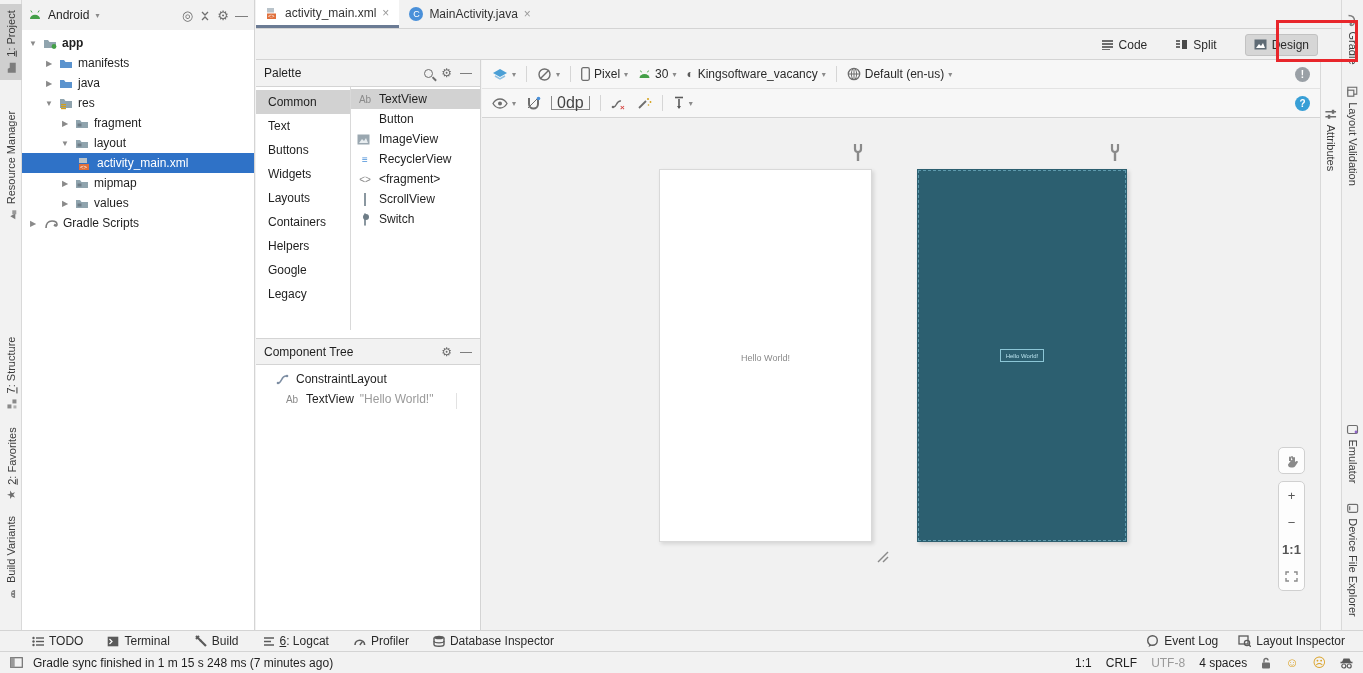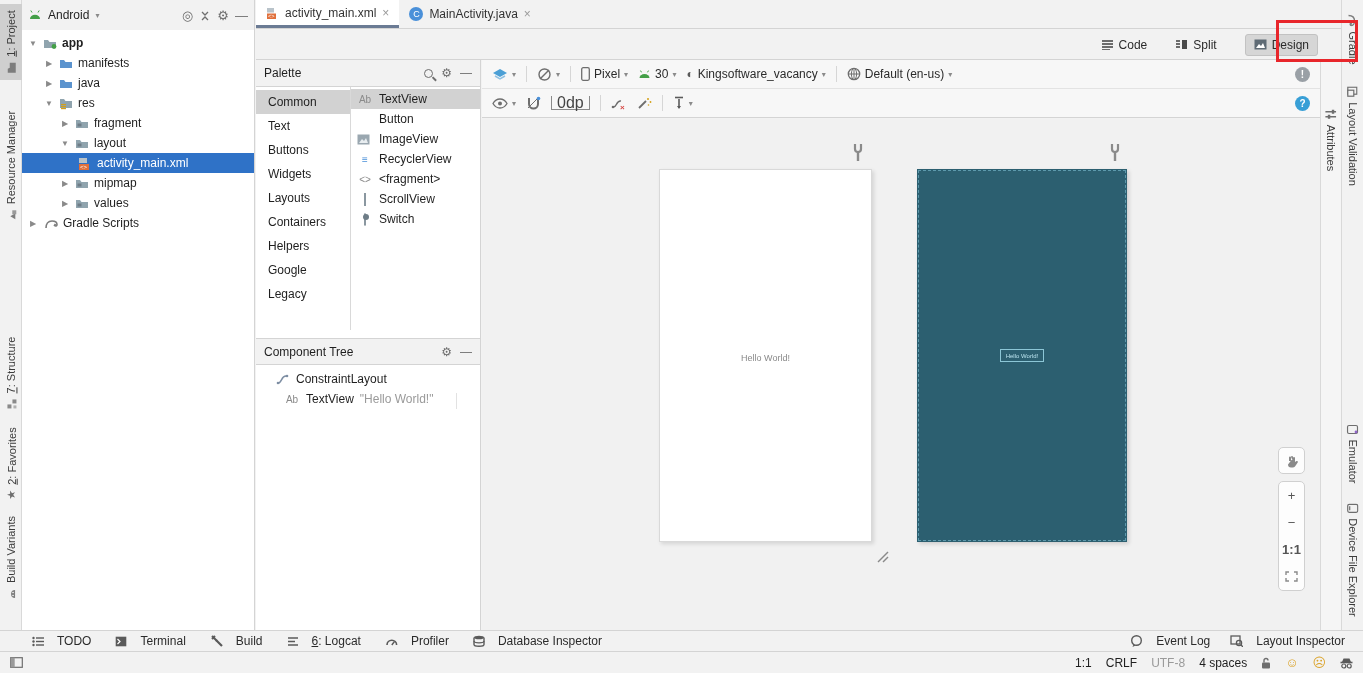--- a/index.html
+++ b/index.html
@@ -89,21 +89,21 @@
   #zoom-group .zcell { width:25px; height:27px; display:flex; align-items:center; justify-content:center; color:#555; cursor:pointer; font-size:13px; }
   #zoom-11 { font-size:10px; font-weight:bold; }
 
   
   #attributes-strip { position:absolute; right:21px; top:60px; bottom:43px; width:22px; background:#f5f5f5; border-left:1px solid #d9d9d9; }
 
   
   #bottom-bar { position:absolute; left:0; right:0; bottom:22px; height:21px; background:#f2f2f2; border-top:1px solid #d4d4d4; display:flex; align-items:center; }
   #bottom-left { display:flex; gap:24px; padding-left:32px; }
   #bottom-right { margin-left:auto; display:flex; gap:20px; padding-right:18px; }
-  .bb-item { display:flex; align-items:center; gap:13px; cursor:pointer; color:#2b2b2b; }
+  .bb-item { display:flex; align-items:center; gap:5px; cursor:pointer; color:#2b2b2b; }
   #status-bar { position:absolute; left:0; right:0; bottom:0; height:22px; background:#f2f2f2; border-top:1px solid #d4d4d4; display:flex; align-items:center; padding:0 10px; gap:10px; }
   #status-right { margin-left:auto; display:flex; align-items:center; gap:14px; }
   .dim { color:#9a9a9a; }
   .face { font-size:13px; color:#dba226; cursor:pointer; }
 
   
   svg { display:block; }
   .search-css { width:9px; height:9px; border:1.5px solid #6e6e6e; border-radius:50%; position:relative; cursor:pointer; }
   .search-css:after { content:""; position:absolute; width:5px; height:1.5px; background:#6e6e6e; transform:rotate(45deg); left:7px; top:8px; }
   #annotation-box { position:absolute; left:1276px; top:20px; width:82px; height:42px; border:3px solid #e8262b; z-index:50; pointer-events:none; }
@@ -673,20 +673,21 @@
         <span>Layout Inspector</span>
       </span>
     </div>
   </div>
 
   <div id="status-bar">
     <svg width="13" height="11">
         <rect x="0.7" y="0.7" width="11.6" height="9.6" fill="none" stroke="#6e6e6e" stroke-width="1.2"></rect>
         <rect x="0.7" y="0.7" width="4" height="9.6" fill="#9a9a9a"></rect>
       </svg>
+    <span>Gradle sync finished in 1 m 15 s 248 ms (7 minutes ago)</span>
     <div id="status-right">
       <span>1:1</span>
       <span>CRLF</span>
       <span class="dim">UTF-8</span>
       <span>4 spaces</span>
       <svg width="10" height="12">
           <rect x="1" y="5.5" width="8" height="6" rx="1" fill="#6e6e6e"></rect>
           <path d="M3 5.5V3.5a2 2 0 014 0" fill="none" stroke="#6e6e6e" stroke-width="1.4"></path>
         </svg>
       <span class="face">☺</span>

